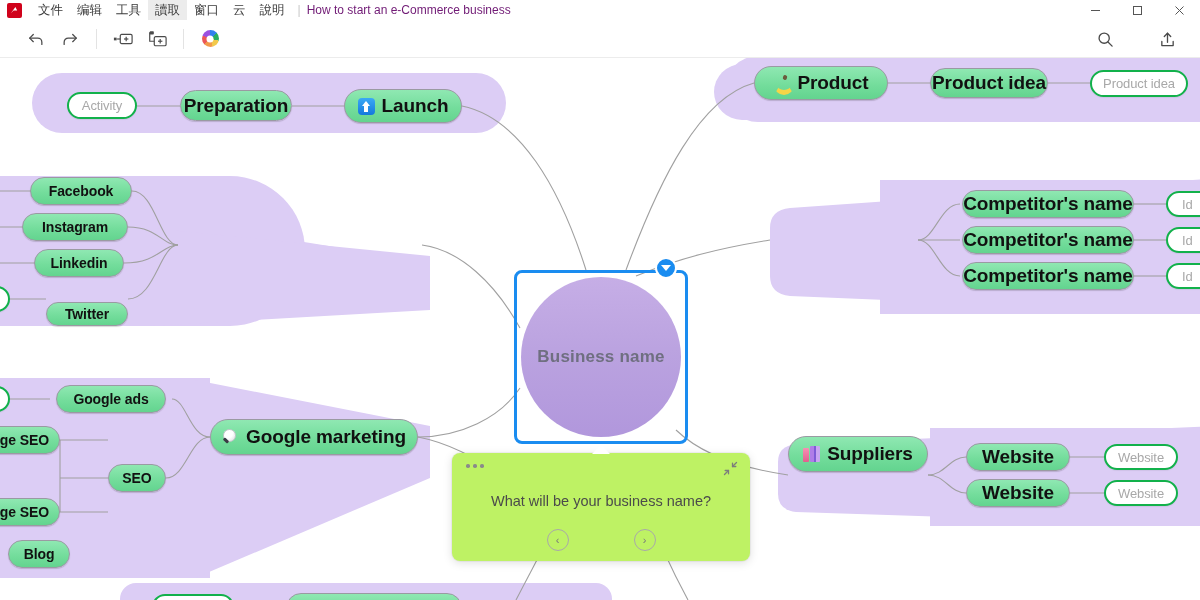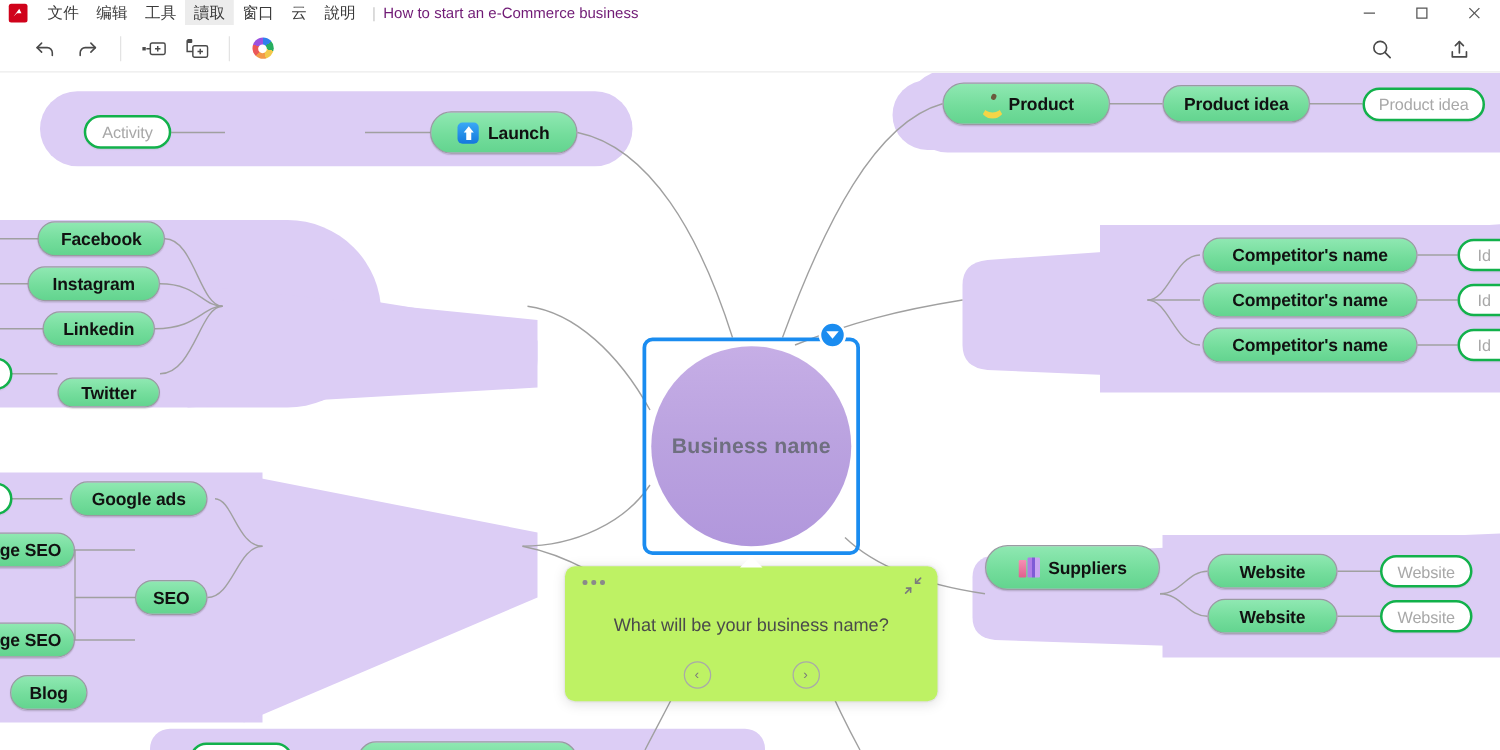--- a/index.html
+++ b/index.html
@@ -68,21 +68,21 @@
   
   .pill {
     position:absolute; display:flex; align-items:center; justify-content:center;
     border-radius:999px; white-space:nowrap;
     font-weight:bold; color:#111; letter-spacing:-0.1px;
   }
   .pill.green {
     background:linear-gradient(180deg,#8fe8b2 0%,#74dd9c 55%,#63d48f 100%);
     border:1px solid #9a9aa2;
     box-shadow:0 1px 1px rgba(0,0,0,0.16);
-    font-size:14px;
+    font-size:19px;
   }
   .pill.green.small { font-size:14px; }
   .pill.outline {
     background:#ffffff;
     border:2px solid #12b14b;
     color:#a8a8a8; font-weight:normal; font-size:13px;
     box-shadow:0 1px 1px rgba(0,0,0,0.06);
   }
 
   
@@ -369,20 +369,23 @@
         <path d="M570,430 C555,470 535,505 516,542"></path>
         <path d="M640,430 C652,470 668,505 688,542"></path>
       </g>
     </svg>
 
     <div class="nodes">
 
       <div class="pill outline" style="left:67px; top:34px; width:70px; height:27px;">
         <span>Activity</span>
       </div>
+      <div class="pill green" style="left:180px; top:32px; width:112px; height:31px;">
+        <span>Preparation</span>
+      </div>
       <div class="pill green" style="left:344px; top:31px; width:118px; height:34px; padding:0 14px;">
         <span class="ico ico-launch"></span>
         <span>Launch</span>
       </div>
 
       <div class="pill green" style="left:754px; top:8px; width:134px; height:34px; padding:0 14px;">
         <span class="ico ico-banana"></span>
         <span>Product</span>
       </div>
       <div class="pill green" style="left:930px; top:10px; width:118px; height:30px;">
@@ -419,20 +422,24 @@
       </div>
       <div class="pill green small" style="left:34px; top:191px; width:90px; height:28px;">
         <span>Linkedin</span>
       </div>
       <div class="pill green small" style="left:46px; top:244px; width:82px; height:24px;">
         <span>Twitter</span>
       </div>
 
       <div class="pill outline" style="left:-46px; top:228px; width:56px; height:26px;"></div>
 
+      <div class="pill green" style="left:210px; top:361px; width:208px; height:36px; padding:0 14px;">
+        <span class="ico ico-magnifier"></span>
+        <span>Google marketing</span>
+      </div>
       <div class="pill green small" style="left:56px; top:327px; width:110px; height:28px;">
         <span>Google ads</span>
       </div>
       <div class="pill green small" style="left:108px; top:406px; width:58px; height:28px;">
         <span>SEO</span>
       </div>
       <div class="pill green small" style="left:-58px; top:368px; width:118px; height:28px; justify-content:flex-end; padding-right:10px;">
         <span>ge SEO</span>
       </div>
       <div class="pill green small" style="left:-58px; top:440px; width:118px; height:28px; justify-content:flex-end; padding-right:10px;">

